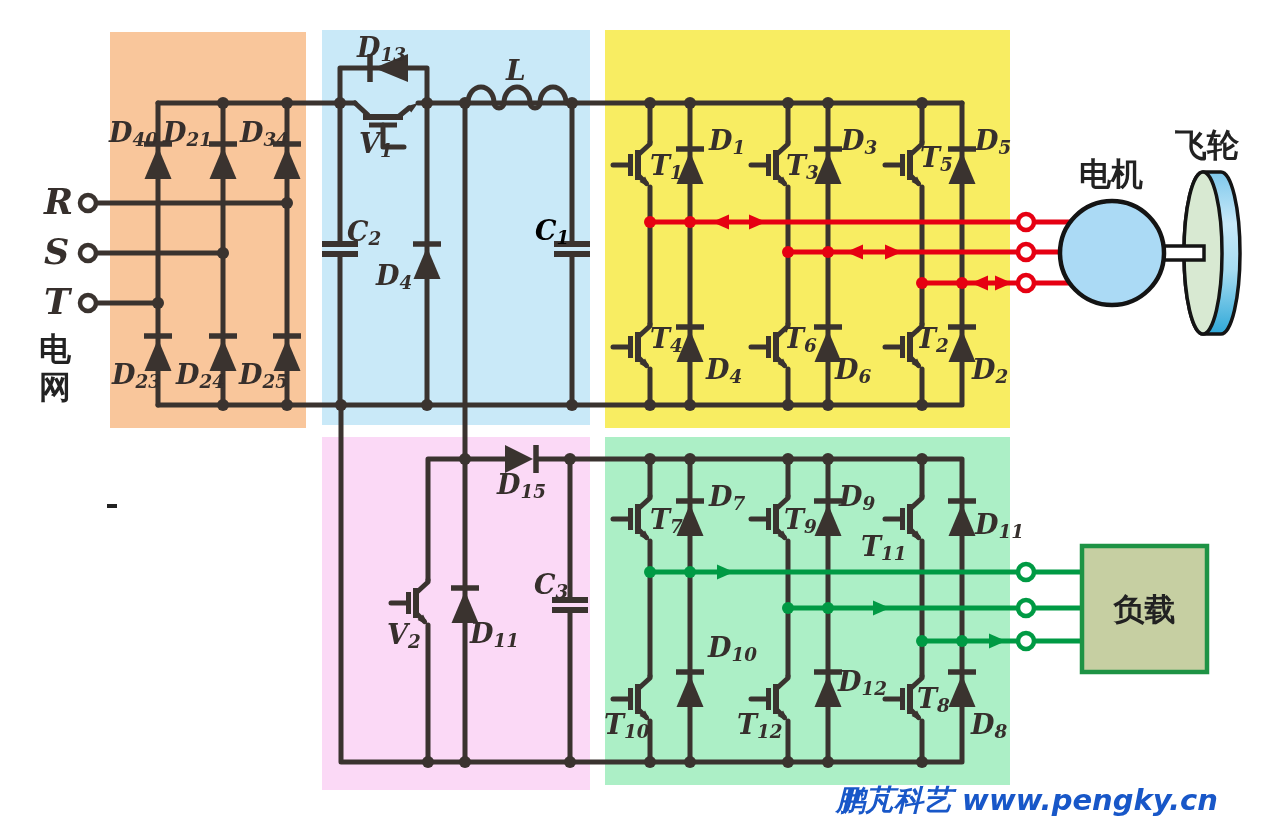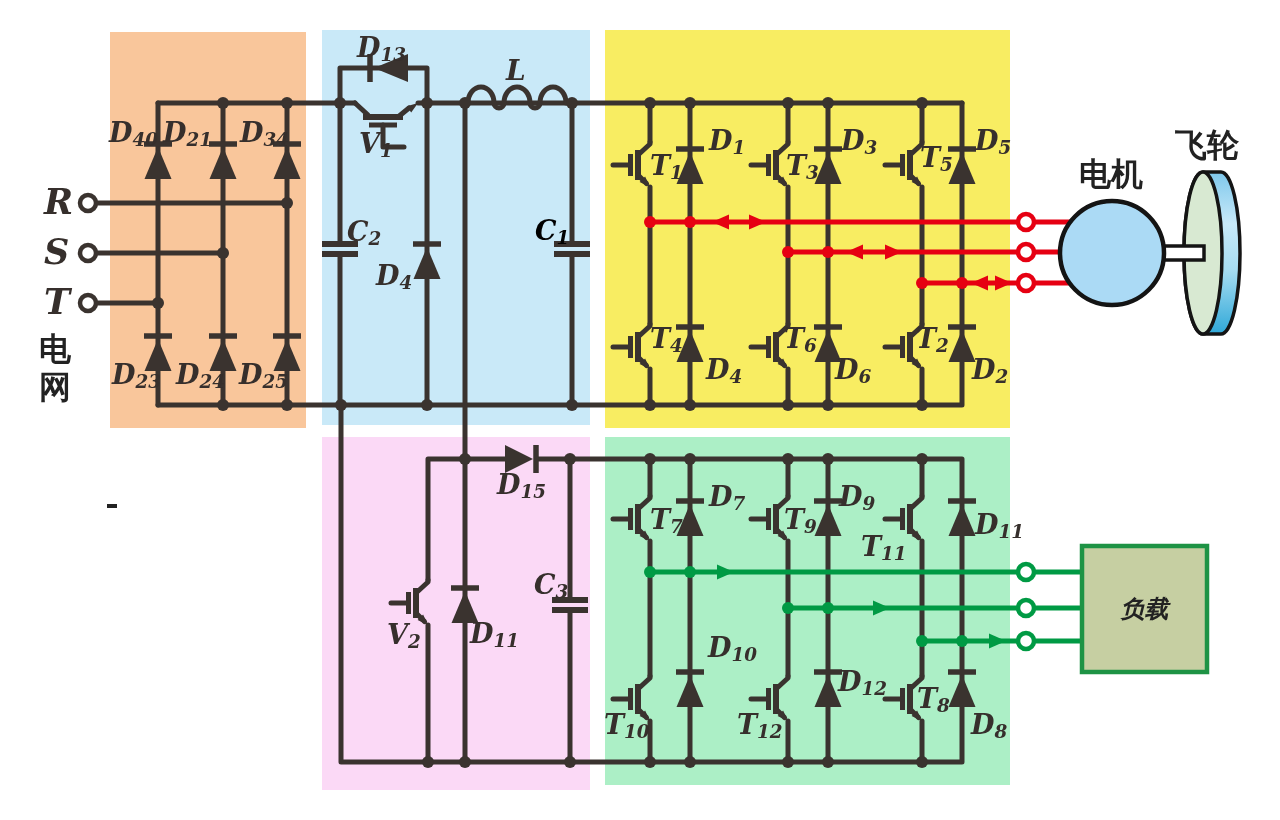--- a/index.html
+++ b/index.html
@@ -21,21 +21,21 @@
        font-weight:bold;font-style:italic;font-size:27px;line-height:1.05;}
   .lbl sub{font-size:.68em;vertical-align:-0.22em;}
   .navy{color:#000000;}
   .phase{font-size:35px;}
   .big{font-size:28px;}
   .cjk{position:absolute;color:#222;font-family:"DejaVu Sans","Liberation Sans",sans-serif;
        font-weight:600;font-size:32px;line-height:1.18;}
   .vert{width:38px;word-break:break-all;line-height:1.2;text-align:center;}
   .loadbox{position:absolute;left:1082px;top:546px;width:125px;height:126px;
            display:flex;align-items:center;justify-content:center;}
-  .loadbox span{position:static;font-size:24px;font-style:italic;}
+  .loadbox span{position:static;font-size:31px;}
   .wm{position:absolute;left:836px;top:781px;color:#1857C8;font-size:29px;
       font-style:italic;font-weight:bold;white-space:nowrap;
       font-family:"DejaVu Sans","Liberation Sans",sans-serif;}
 </style>
 </head>
 <body>
 
 <div id="stage">
 <svg width="1280" height="820" viewBox="0 0 1280 820">
   <defs>
@@ -355,13 +355,14 @@
 <span class="lbl" style="left:737px;top:711px"><span>T</span><sub>12</sub></span>
 <span class="lbl" style="left:838px;top:668px"><span>D</span><sub>12</sub></span>
 <span class="lbl" style="left:917px;top:685px"><span>T</span><sub>8</sub></span>
 <span class="lbl" style="left:971px;top:711px"><span>D</span><sub>8</sub></span>
 
 <span class="cjk" style="left:1079px;top:156px">电机</span>
 <span class="cjk" style="left:1175px;top:127px">飞轮</span>
 <div class="loadbox">
       <span class="cjk">负载</span>
     </div>
+<span class="wm">鹏芃科艺 www.pengky.cn</span>
 </div>
 
 </body></html>

